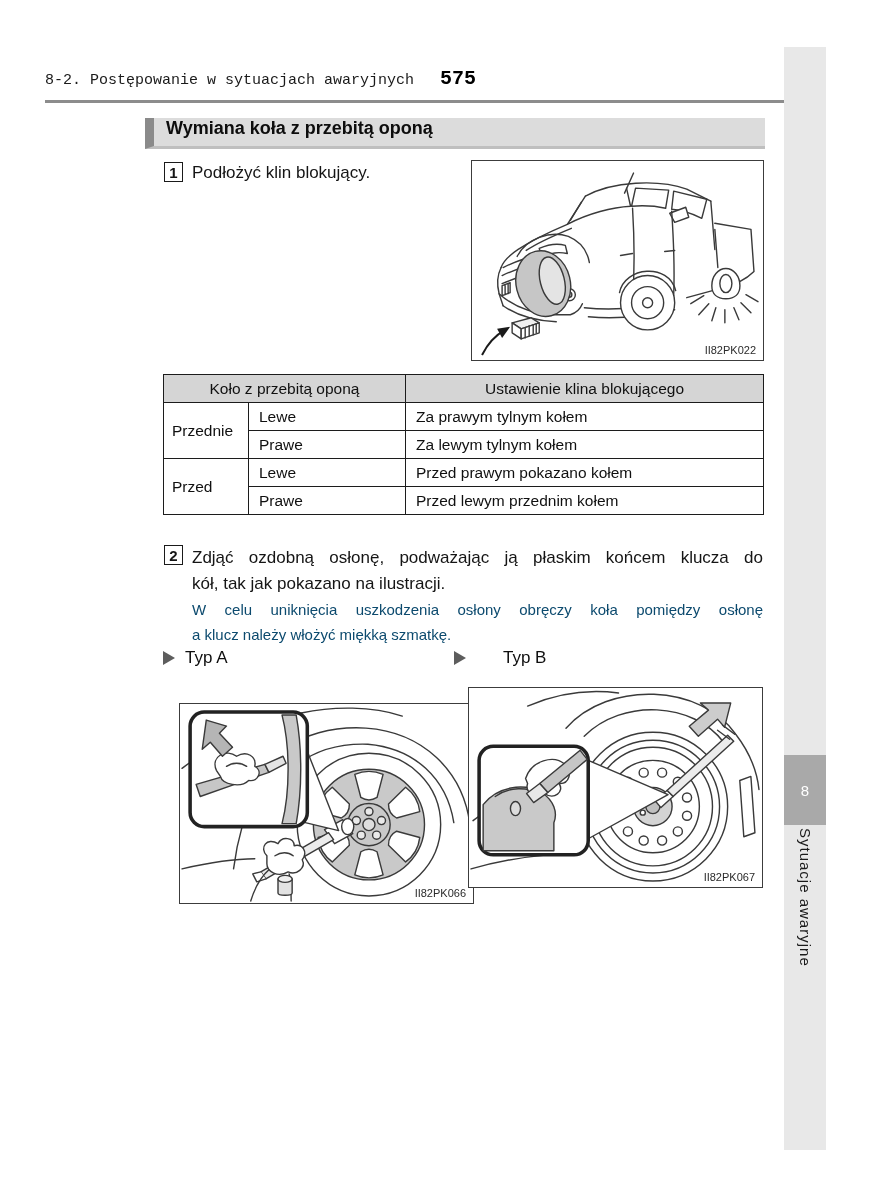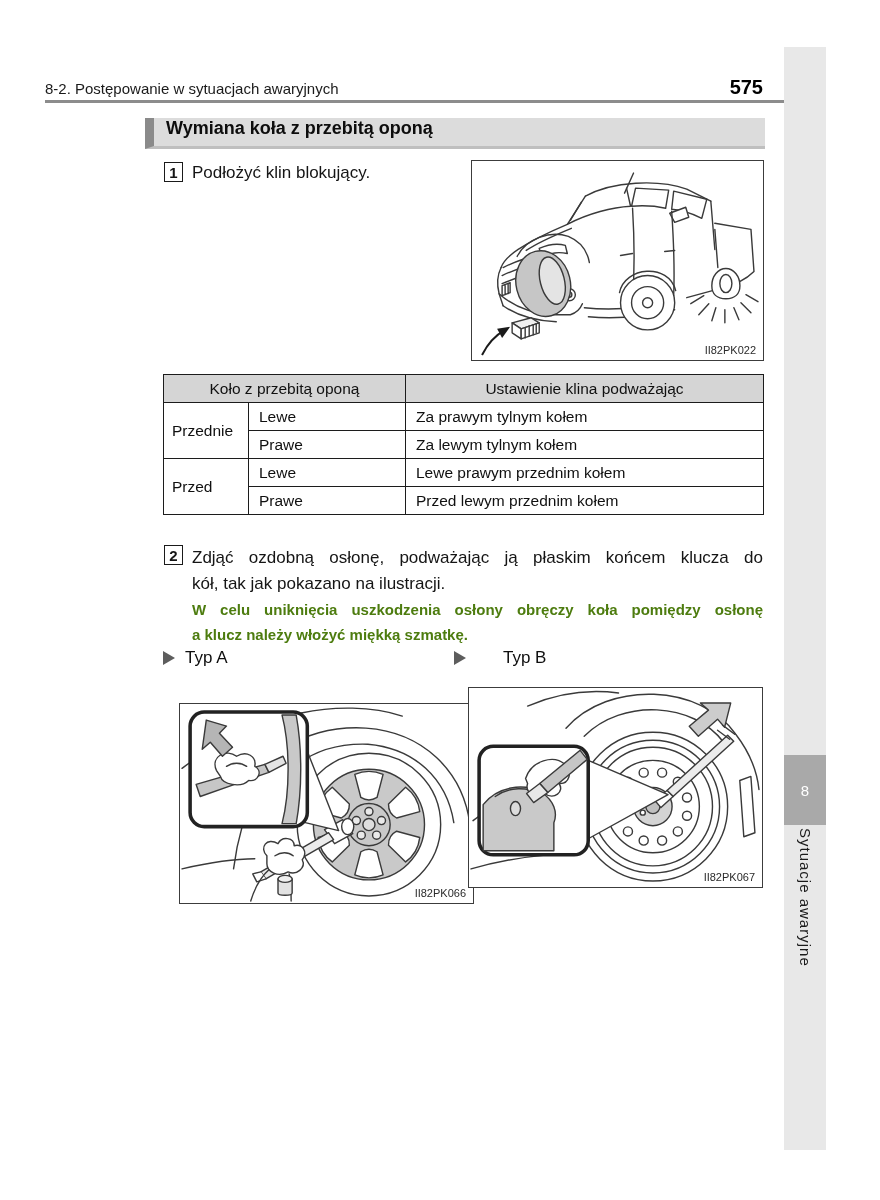--- a/index.html
+++ b/index.html
@@ -7,43 +7,43 @@
         font-family:"Liberation Sans","DejaVu Sans",sans-serif;color:#151515;}
 
   
   .side-strip{position:absolute;left:784px;top:47px;width:42px;height:1103px;background:#e8e8e8;}
   .chapter-tab{position:absolute;left:0;top:708px;width:42px;height:70px;background:#a9a9a9;
                display:flex;align-items:center;justify-content:center;color:#fff;font-size:15px;}
   .chapter-label{position:absolute;left:0;top:781px;width:42px;display:flex;justify-content:center;}
   .chapter-label span{writing-mode:vertical-rl;font-size:15px;letter-spacing:1px;color:#1a1a1a;}
 
   
-  .page-header{position:absolute;left:45px;top:76px;width:718px;display:flex;
-               justify-content:space-between;align-items:baseline;gap:26px;}
+  .page-header{position:absolute;left:45px;top:67px;width:718px;display:flex;
+               justify-content:flex-start;align-items:baseline;gap:26px;font-family:Liberation Mono, monospace;}
   .breadcrumb{font-size:15px;color:#1a1a1a;}
   .page-number{font-size:20px;font-weight:bold;color:#000;}
   .header-rule{position:absolute;left:45px;top:100px;width:781px;height:3px;background:#8c8c8c;}
 
   
   .section-bar{position:absolute;left:145px;top:118px;width:620px;height:31px;box-sizing:border-box;
                background:#dcdcdc;border-left:9px solid #8a8a8a;border-bottom:3px solid #bfbfbf;
                display:flex;align-items:flex-start;}
   .section-bar .title{font-size:18px;font-weight:bold;padding-left:12px;color:#0d0d0d;}
 
   
   .step-box{display:inline-flex;width:19px;height:20px;box-sizing:border-box;border:1.7px solid #1a1a1a;
             align-items:center;justify-content:center;font-size:15px;font-weight:bold;background:#fff;
             flex:0 0 19px;}
   .step1{position:absolute;left:164px;top:162px;display:flex;align-items:flex-start;gap:9px;}
   .step1 .txt{font-size:17px;line-height:22px;}
 
   .step2{position:absolute;left:164px;top:545px;display:flex;align-items:flex-start;gap:9px;width:600px;}
   .step2 .lines{width:571px;font-size:17px;line-height:26px;}
   .jline{text-align:justify;text-align-last:justify;}
-  .note{position:absolute;left:192px;top:597px;width:571px;font-size:15px;line-height:25px;color:#4d7c0f;font-weight:bold;}
+  .note{position:absolute;left:192px;top:597px;width:571px;font-size:15px;line-height:25px;color:#0c4a6e;}
 
   
   .chock-table{position:absolute;left:163px;top:374px;border-collapse:collapse;table-layout:fixed;
                font-size:15.5px;color:#101010;}
   .chock-table th,.chock-table td{border:1.5px solid #1c1c1c;height:28px;box-sizing:border-box;
                font-weight:400;vertical-align:middle;}
   .chock-table th{background:#d5d5d5;text-align:center;}
   .chock-table td.side,.chock-table td.place{padding-left:10px;text-align:left;}
   .chock-table td.wheel{padding-left:8px;text-align:left;}
   .col-wheel{width:85px;} .col-side{width:157px;} .col-place{width:358px;}
@@ -144,37 +144,37 @@
 
   <table class="chock-table">
     <colgroup>
         <col class="col-wheel">
         <col class="col-side">
         <col class="col-place">
       </colgroup>
     <thead>
       <tr>
         <th colspan="2">Koło z przebitą oponą</th>
-        <th>Ustawienie klina podważając</th>
+        <th>Ustawienie klina blokującego</th>
       </tr>
     </thead>
     <tbody>
       <tr>
         <td class="wheel" rowspan="2">Przednie</td>
         <td class="side">Lewe</td>
         <td class="place">Za prawym tylnym kołem</td>
       </tr>
       <tr>
         <td class="side">Prawe</td>
         <td class="place">Za lewym tylnym kołem</td>
       </tr>
       <tr>
         <td class="wheel" rowspan="2">Przed</td>
         <td class="side">Lewe</td>
-        <td class="place">Lewe prawym przednim kołem</td>
+        <td class="place">Przed prawym pokazano kołem</td>
       </tr>
       <tr>
         <td class="side">Prawe</td>
         <td class="place">Przed lewym przednim kołem</td>
       </tr>
     </tbody>
   </table>
 
   <div class="step2">
     <span class="step-box">2</span>

